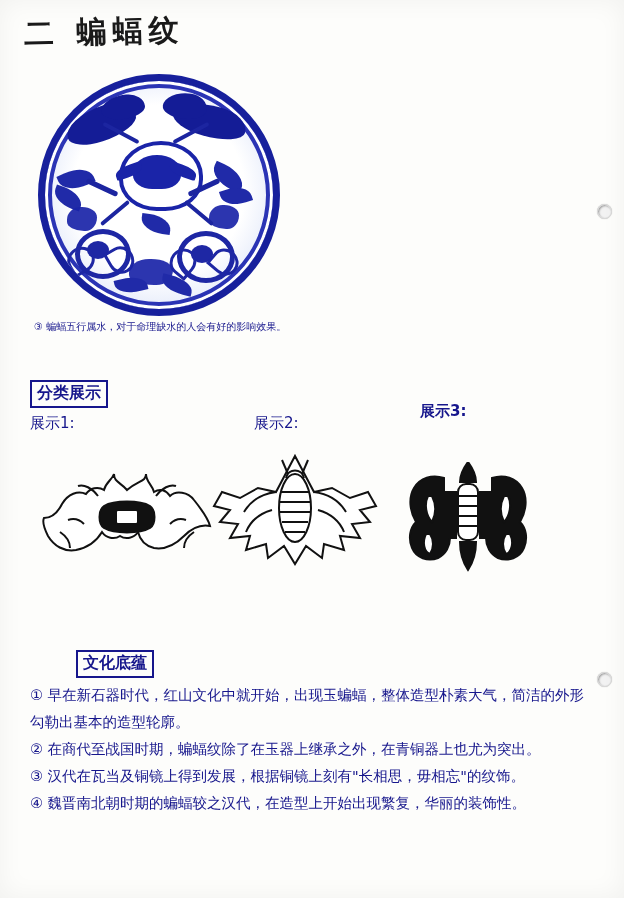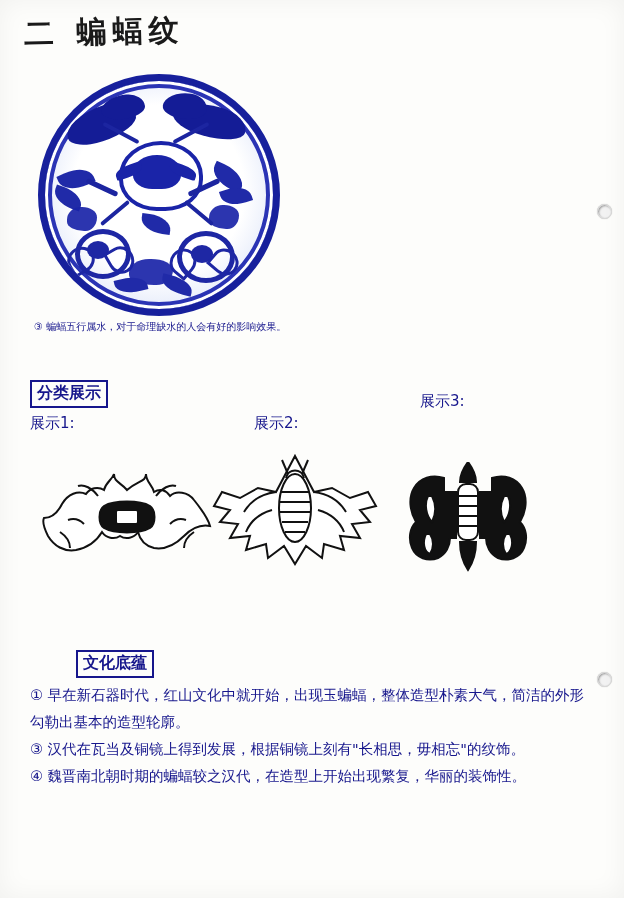--- a/index.html
+++ b/index.html
@@ -142,21 +142,21 @@
 
   
   .exhibit-label {
     position: absolute;
     font-size: 15px;
     color: #16168c;
     font-family: "DejaVu Sans", sans-serif;
   }
   #ex1-label { left: 30px;  top: 414px; }
   #ex2-label { left: 254px; top: 414px; }
-  #ex3-label { left: 420px; top: 392px; }
+  #ex3-label { left: 420px; top: 402px; font-weight: bold; }
 
   
   .figure {
     position: absolute;
   }
   #fig1 { left: 42px;  top: 462px; }
   #fig2 { left: 210px; top: 452px; }
   #fig3 { left: 398px; top: 462px; }
 
   
@@ -323,20 +323,21 @@
         <line x1="61" y1="64" x2="79" y2="64"></line>
         <path d="M62 80 C62 92 66 102 70 108 C74 102 78 92 78 80 Z" fill="#111"></path>
       </g>
     </svg>
   </div>
 
   <div id="sec-culture" class="boxed">文化底蕴</div>
 
   <div id="culture-list">
     <div class="line">① 早在新石器时代，红山文化中就开始，出现玉蝙蝠，整体造型朴素大气，简洁的外形勾勒出基本的造型轮廓。</div>
+    <div class="line">② 在商代至战国时期，蝙蝠纹除了在玉器上继承之外，在青铜器上也尤为突出。</div>
     <div class="line">③ 汉代在瓦当及铜镜上得到发展，根据铜镜上刻有"长相思，毋相忘"的纹饰。</div>
     <div class="line">④ 魏晋南北朝时期的蝙蝠较之汉代，在造型上开始出现繁复，华丽的装饰性。</div>
   </div>
 
   <div id="hole-1" class="hole"></div>
   <div id="hole-2" class="hole"></div>
 
   <div id="edge"></div>
 </div>
 

